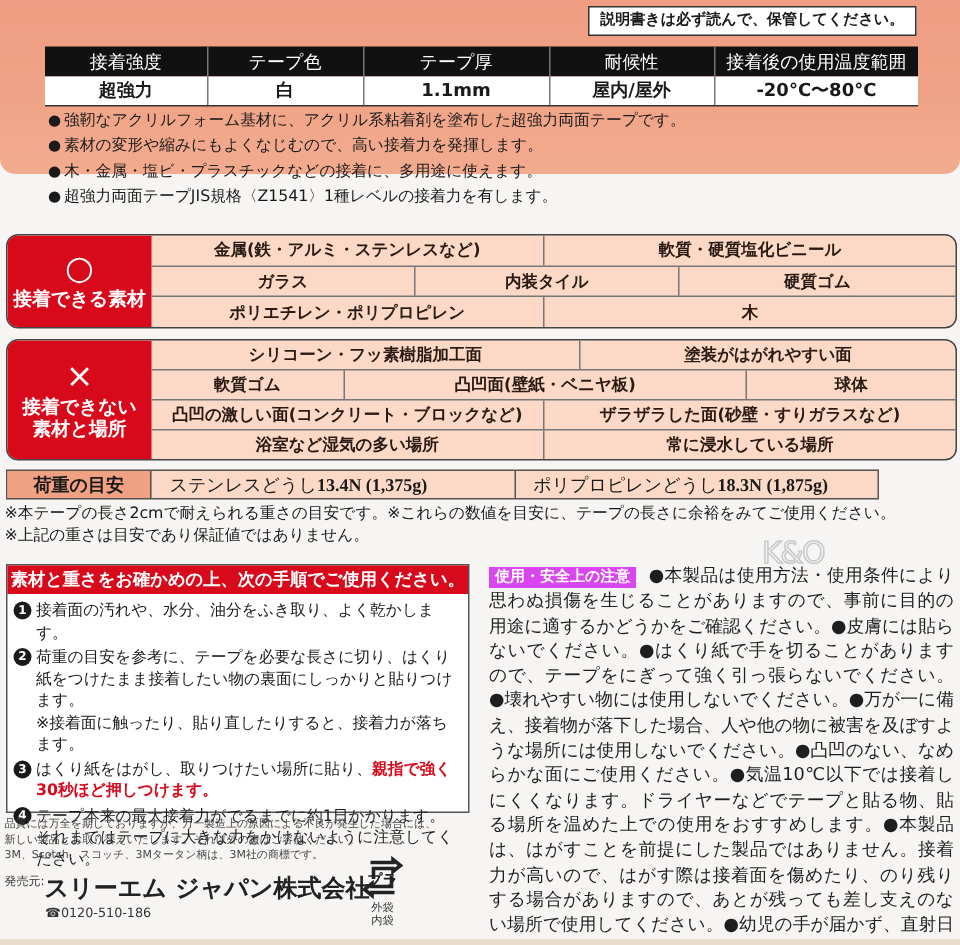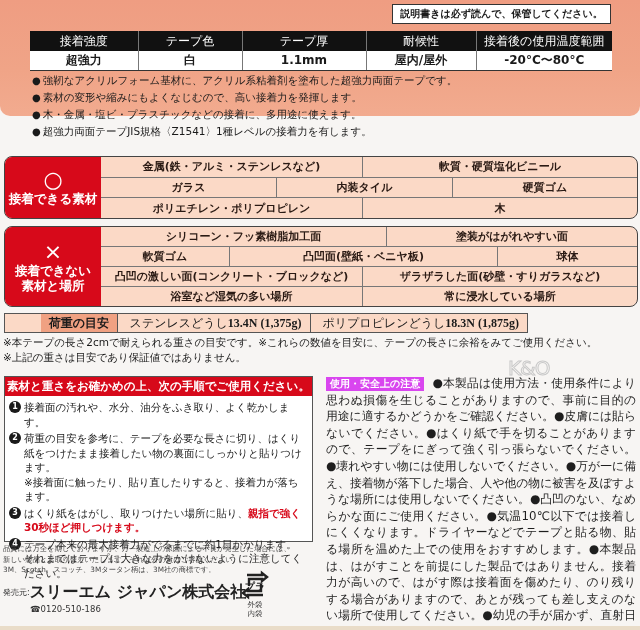--- a/index.html
+++ b/index.html
@@ -51,23 +51,23 @@
   .mat-row:last-child { border-bottom: none; }
   .mat-cell {
     flex: 1; border-right: 1px solid #777; font-size: 11px; font-weight: bold;
     display: flex; align-items: center; justify-content: center; white-space: nowrap;
     color: #2a1a14;
   }
   .mat-cell:last-child { border-right: none; }
 
   
   .load-row {
-    position: absolute; left: 4px; top: 313px; width: 524px; height: 20px;
+    position: absolute; left: 4px; top: 313px; width: 582px; height: 20px;
     border: 1px solid #555; display: flex; background: #fbd9c6;
-    font-size: 12px; font-weight: bold; line-height: 18px; padding-left: 36px;
+    font-size: 12px; font-weight: bold; line-height: 18px;
   }
   .load-label { width: 96px; background: #f0a182; text-align: center; border-right: 1px solid #555; }
   .load-half { flex: 1; display: flex; justify-content: flex-start; padding: 0 8px 0 12px; border-right: 1px solid #555; white-space: nowrap; font-family: Liberation Serif, serif; }
   .load-half:last-child { border-right: none; }
   .load-half .name { font-weight: normal; }
   .load-notes { position: absolute; left: 3px; top: 335px; font-size: 10.5px; line-height: 15px; white-space: nowrap; }
 
   
   .watermark {
     position: absolute; left: 508px; top: 356px; font-size: 20px; color: transparent;
@@ -86,21 +86,21 @@
   .steps-list { padding: 4px 6px 0 4px; font-size: 10.5px; line-height: 14.5px; }
   .step { display: flex; margin-bottom: 2px; }
   .step-num {
     flex: none; width: 12px; height: 12px; border-radius: 50%; background: #1a1a1a; color: #fff;
     font-size: 8px; font-weight: bold; text-align: center; line-height: 12px; margin: 1px 3px 0 0;
   }
   .step-text .red { color: #d7091a; font-weight: bold; }
   .step-sub { display: block; }
 
   .fine-print { position: absolute; left: 3px; top: 544px; font-size: 7.3px; line-height: 10.5px; color: #444; white-space: nowrap; }
-  .seller { position: absolute; left: 3px; top: 582px; display: flex; align-items: center; white-space: nowrap; }
+  .seller { position: absolute; left: 3px; top: 582px; display: flex; align-items: flex-start; white-space: nowrap; }
   .seller-prefix { font-size: 8px; color: #333; }
   .seller-name { font-size: 16px; font-weight: bold; color: #222; }
   .phone { position: absolute; left: 30px; top: 604px; font-size: 8.5px; color: #333; white-space: nowrap; }
 
   .recycle { position: absolute; left: 237px; top: 570px; width: 36px; height: 60px; text-align: center; }
   .recycle svg { display: block; margin: 0 auto; }
   .recycle-label { font-size: 7.5px; line-height: 9px; color: #333; }
 
   
   .safety {

